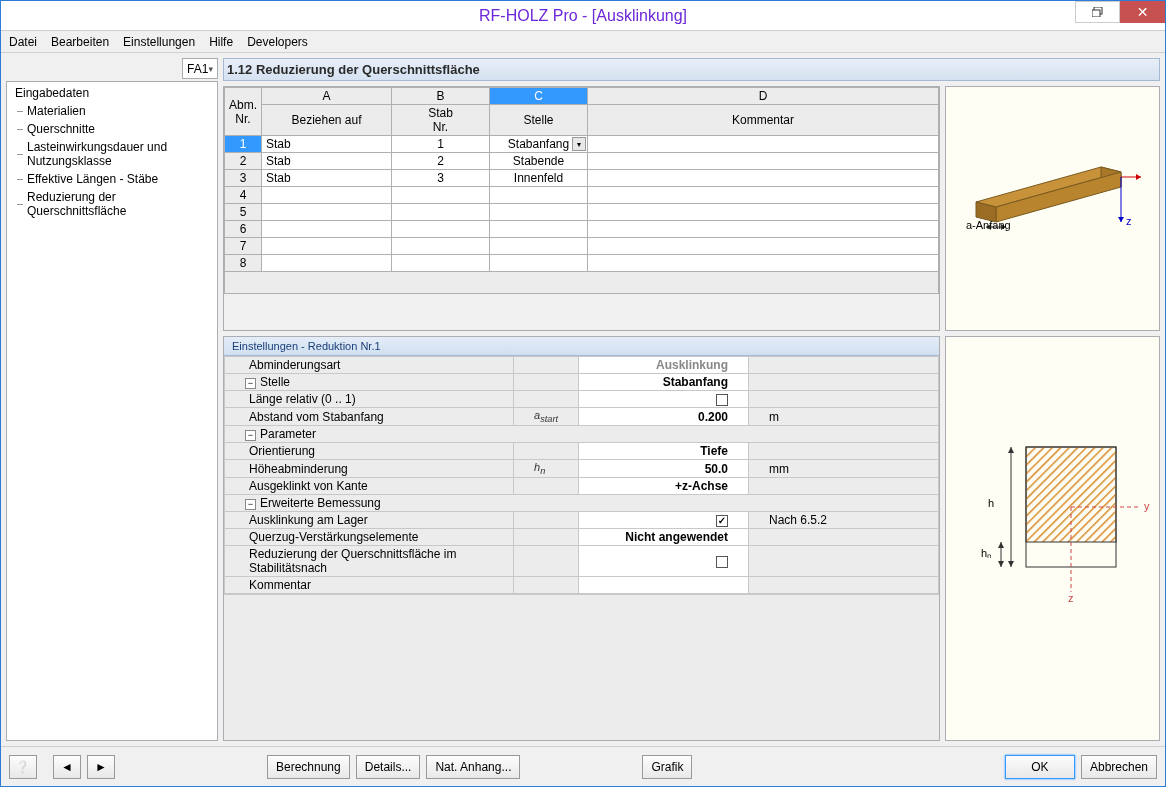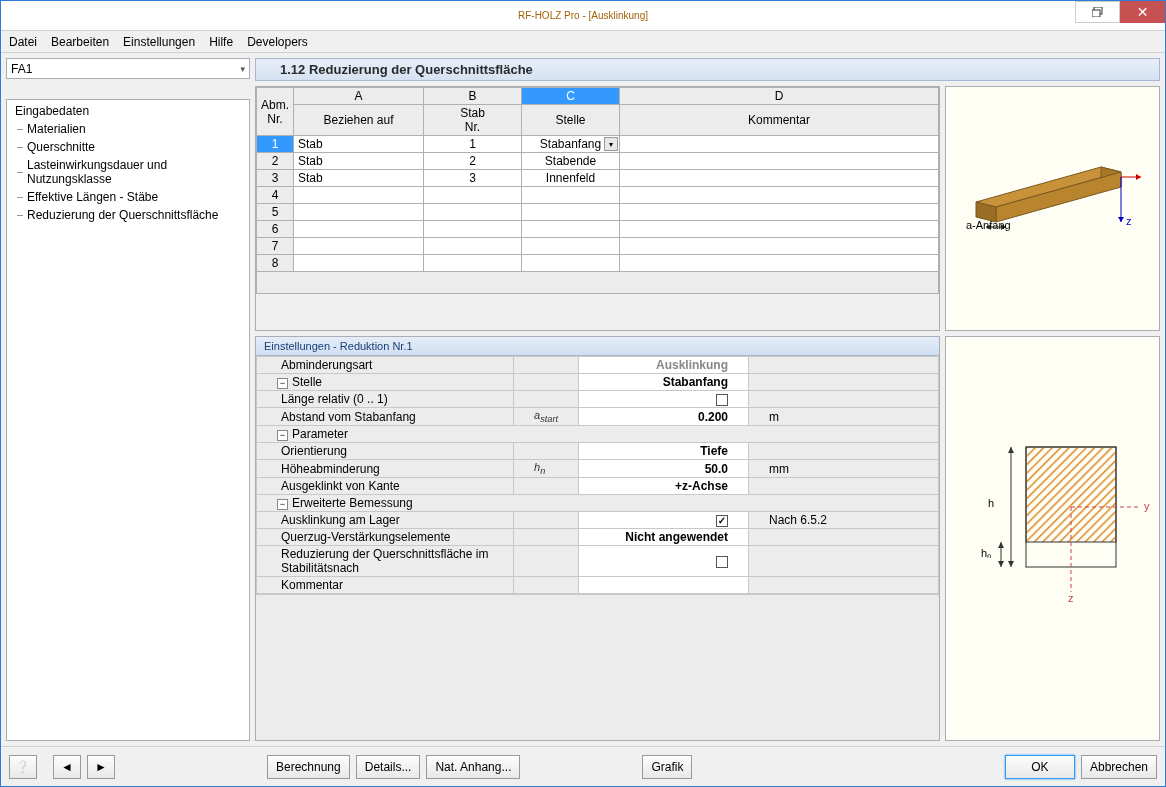--- a/index.html
+++ b/index.html
@@ -1,35 +1,35 @@
 <!DOCTYPE html>
 <html><head>
 <meta charset="utf-8">
 <style>
 * { box-sizing: border-box; margin: 0; padding: 0; }
 body { font-family: "Segoe UI", Tahoma, sans-serif; font-size: 12px; background: #fff; overflow: hidden; }
 .window { width: 1166px; height: 787px; border: 1px solid #2e7cd6; display: flex; flex-direction: column; }
 .titlebar { height: 30px; background: #fff; display: flex; align-items: center; justify-content: center; position: relative; border-bottom: 1px solid #d0d0d0; }
-.titlebar-text { color: #a16207; font-size: 10px; }
+.titlebar-text { color: #6d28d9; font-size: 16px; }
 .titlebar-buttons { position: absolute; right: 0; top: 0; display: flex; }
 .titlebar-btn { width: 45px; height: 22px; display: flex; align-items: center; justify-content: center; font-size: 10px; }
 .titlebar-btn.min { background: #fff; border: 1px solid #ccc; }
 .titlebar-btn.close { background: #c75050; color: #fff; font-size: 14px; }
 .menubar { height: 22px; background: #f0f0f0; display: flex; align-items: center; padding: 0 8px; border-bottom: 1px solid #d0d0d0; gap: 14px; }
 .menubar span { cursor: default; }
 .content { flex: 1; display: flex; background: #f0f0f0; padding: 5px; gap: 5px; }
-.sidebar { width: 244px; display: flex; flex-direction: column; gap: 20px; }
+.sidebar { width: 212px; display: flex; flex-direction: column; gap: 2px; align-items: flex-end; }
 .combo { height: 21px; background: #fff; border: 1px solid #abadb3; display: flex; align-items: center; padding: 0 4px; justify-content: space-between; }
 .combo-arrow { font-size: 9px; color: #555; }
 .tree { flex: 1; background: #fff; border: 1px solid #abadb3; padding: 2px 0; }
 .tree-root { padding: 2px 8px; }
 .tree-item { padding: 2px 8px 2px 20px; position: relative; }
 .tree-item::before { content: ""; position: absolute; left: 10px; top: 50%; width: 6px; height: 1px; background: #999; }
 .main { flex: 1; display: flex; flex-direction: column; gap: 5px; }
-.section-header { background: linear-gradient(#e8eef7, #d5e2f2); border: 1px solid #a6b8d2; padding: 3px 24px; font-weight: 600; color: #2a2a2a; font-size: 13px; }
+.section-header { background: linear-gradient(#e8eef7, #d5e2f2); border: 1px solid #a6b8d2; padding: 3px 3px; font-weight: 600; color: #2a2a2a; font-size: 13px; }
 .top-row { display: flex; gap: 5px; height: 245px; }
 .grid-box { flex: 1; background: #f0f0f0; border: 1px solid #abadb3; display: flex; flex-direction: column; }
 .grid-wrap { overflow: auto; }
 table.grid { border-collapse: collapse; width: 100%; background: #fff; }
 table.grid th, table.grid td { border: 1px solid #b0b0b0; font-weight: normal; padding: 1px 4px; height: 16px; }
 table.grid th { background: #ececec; text-align: center; }
 th.col-letter.sel { background: #3399ff; color: #fff; }
 td.rownum { background: #ececec; text-align: center; width: 30px; }
 td.rownum.sel { background: #3399ff; color: #fff; }
 td.cell-left { text-align: left; padding-left: 6px; }

